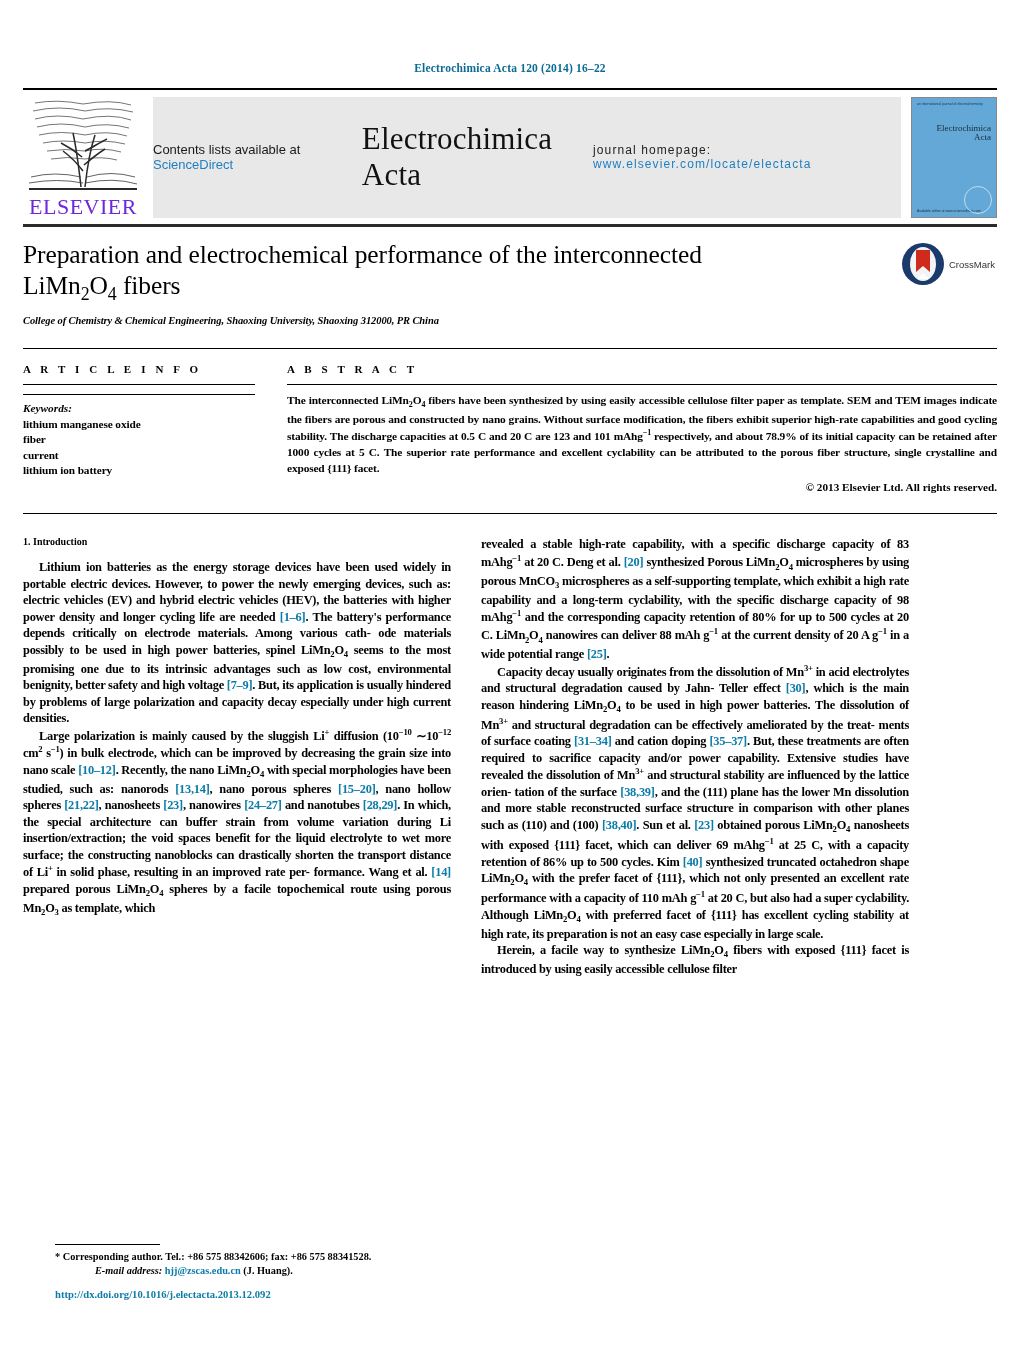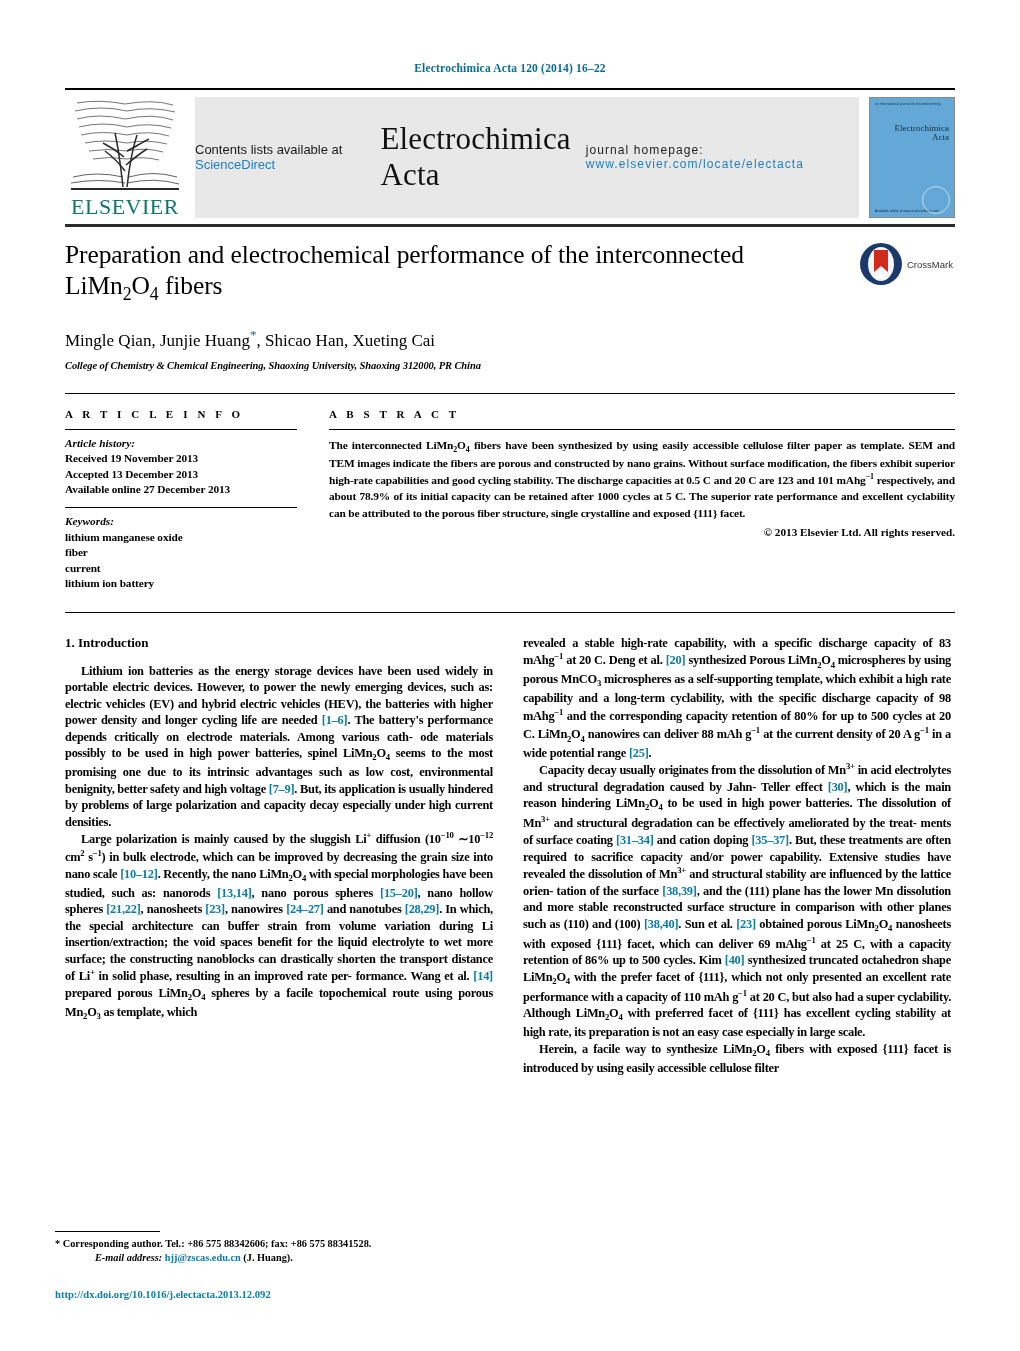--- a/index.html
+++ b/index.html
@@ -12,21 +12,21 @@
     height: 1351px;
     font-family: "Liberation Serif", serif;
     color: #000;
     position: relative;
   }
   .page {
     position: relative;
     width: 1020px;
     height: 1351px;
     box-sizing: border-box;
-    padding: 0 65px;
+    padding: 0 23px;
   }
 
   
   .runhead {
     text-align: center;
     font-family: "Liberation Serif", serif;
     font-size: 11.5px;
     font-weight: bold;
     color: #0b6a96;
     padding-top: 62px;
@@ -49,21 +49,21 @@
     flex-direction: column;
     justify-content: space-between;
     align-items: center;
     padding: 2px 0 0 0;
   }
   .tree-svg { display:block; }
   .elsevier-word {
     font-family: "Liberation Serif", serif;
     font-size: 22px;
     letter-spacing: .5px;
-    color: #0f766e;
+    color: #6d28d9;
     font-weight: normal;
     line-height: 1;
     margin-top: 1px;
   }
   .center-band {
     flex: 1 1 auto;
     background: #e8e8e8;
     margin: 0 10px;
     display: flex;
     flex-direction: row;
@@ -228,42 +228,42 @@
   .body-wrap {
     margin-top: 20px;
     border-top: 1.5px solid #000;
     padding-top: 22px;
     display: flex;
     gap: 30px;
   }
   .bcol { width: 428px; flex: 0 0 428px; }
   h2.sec {
     font-family: "Liberation Serif", serif;
-    font-size: 13px;
+    font-size: 10px;
     font-weight: bold;
     margin: 0 0 12px 0;
   }
   p.para {
     margin: 0;
     font-size: 12.4px;
     line-height: 1.33;
     text-align: justify;
     font-weight: bold;
     letter-spacing: -.25px;
     text-indent: 16px;
   }
   p.para.cont { text-indent: 0; }
   .ref { color: #0b7ca8; }
   sub, sup { font-size: 70%; }
 
   
   .footnote {
     position: absolute;
     left: 55px;
-    bottom: 85px;
+    bottom: 72px;
     width: 428px;
     font-size: 10.3px;
     line-height: 1.42;
     font-weight: bold;
   }
   .footnote .fn-rule {
     border-top: 1px solid #000;
     width: 105px;
     margin-bottom: 5px;
   }
@@ -355,37 +355,28 @@
     <div class="crossmark">
       <svg width="44" height="44" viewBox="0 0 44 44">
         <circle cx="22" cy="22" r="21" fill="#1a3a6b"></circle>
         <ellipse cx="22" cy="22" rx="13" ry="17" fill="#f2f4f6"></ellipse>
         <path d="M15 8 h14 v22 l-7 -6 l-7 6 z" fill="#cf2a1b"></path>
         <path d="M22 31 l6 6 h-12 z" fill="#ffffff"></path>
       </svg>
       <span class="crossmark-label">CrossMark</span>
     </div>
 
-    <div class="authors">
-      <span>Mingle Qian, Junjie Huang</span><span class="star">*</span><span>, Shicao Han, Xueting Cai</span>
-    </div>
     <div class="affil">College of Chemistry &amp; Chemical Engineering, Shaoxing University, Shaoxing 312000, PR China</div>
   </div>
 
   <div class="info-wrap">
 
     <div class="col-info">
       <div class="sec-head">A R T I C L E   I N F O</div>
       <div class="rule"></div>
-      <div class="info-group">
-        <div class="lbl">Article history:</div>
-        <div class="line">Received 19 November 2013</div>
-        <div class="line">Accepted 13 December 2013</div>
-        <div class="line">Available online 27 December 2013</div>
-      </div>
       <div class="rule hist-rule"></div>
       <div class="info-group">
         <div class="lbl">Keywords:</div>
         <div class="line">lithium manganese oxide</div>
         <div class="line">fiber</div>
         <div class="line">current</div>
         <div class="line">lithium ion battery</div>
       </div>
     </div>
 

